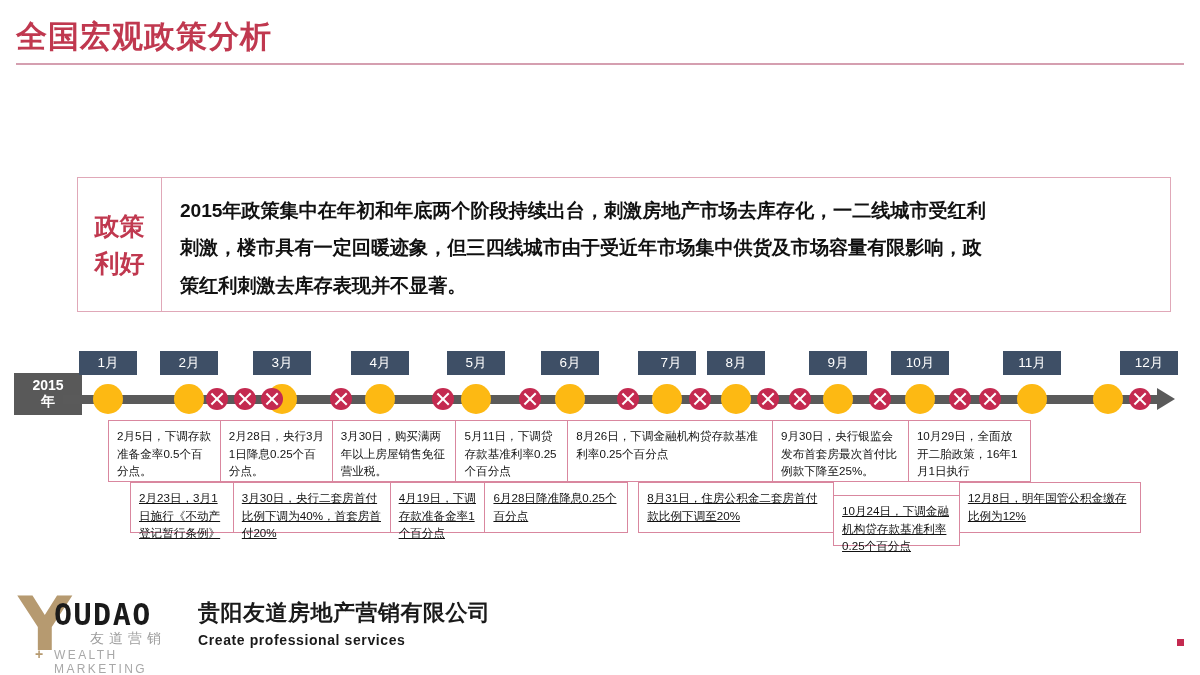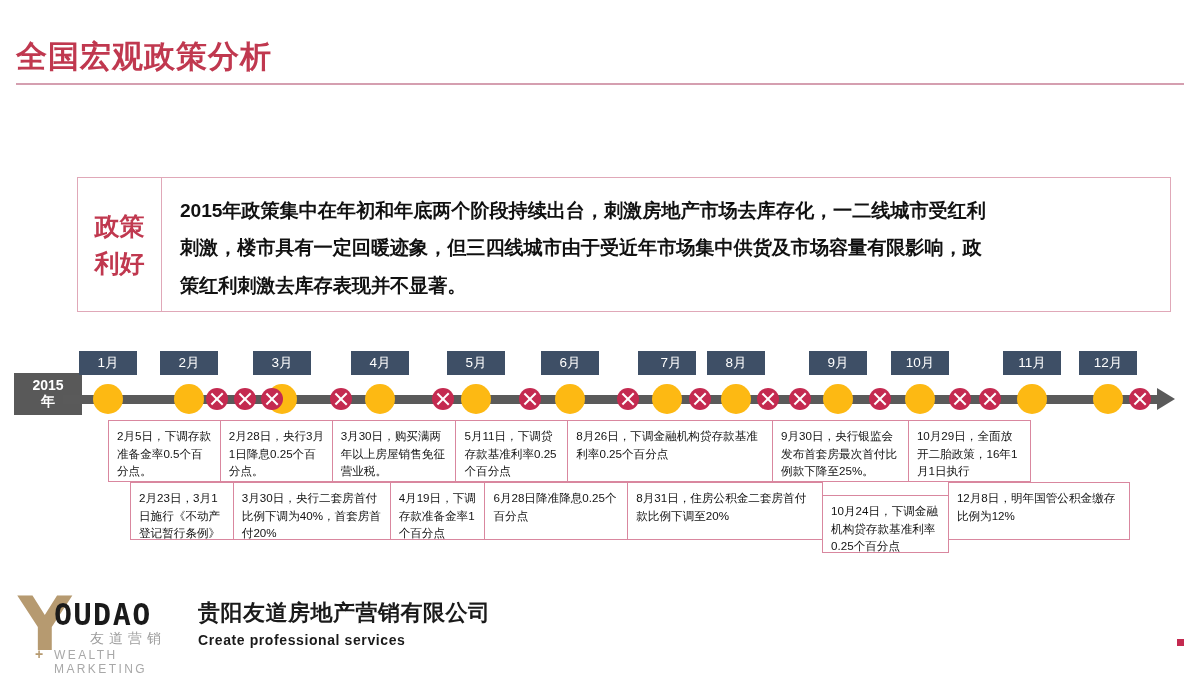--- a/index.html
+++ b/index.html
@@ -6,21 +6,21 @@
   html, body { margin:0; padding:0; }
   body {
     width:1200px; height:675px;
     background:#ffffff;
     font-family:"Liberation Sans","DejaVu Sans",sans-serif;
     overflow:hidden;
     position:relative;
   }
 
   
-  #title-block { position:absolute; left:0; top:40px; width:1200px; }
+  #title-block { position:absolute; left:0; top:20px; width:1200px; }
   #page-title {
     font-size:31px; font-weight:bold; color:#c0384f;
     letter-spacing:1px; padding-left:16px; line-height:1.1;
   }
   #title-rule {
     margin-top:9px; margin-left:16px; width:1168px; height:2px;
     background:#d59fb0;
   }
 
   
@@ -83,21 +83,21 @@
   .note-row { position:absolute; display:flex; align-items:stretch; }
   #note-row-1 { left:108px; top:420px; }
   #note-row-2 { left:130px; top:482px; }
   .note-box {
     border:1.2px solid #d9879f; background:#ffffff;
     margin-right:-1.2px;
     padding:6px 7px 21px 8px;
     font-size:11.6px; line-height:1.52; color:#121212;
   }
   #note-row-1 .note-box { height:62px; }
-  #note-row-2 .note-box { height:58px; }
+  #note-row-2 .note-box { height:51px;text-decoration:underline; }
 
   
   #footer { position:absolute; left:0; top:592px; width:1200px; height:83px; }
   #logo { position:absolute; left:18px; top:2px; width:172px; height:72px; }
   #logo-y {
     position:absolute; left:0; top:0; width:44px; height:62px;
     color:#b69a70; font-size:74px; font-weight:bold; line-height:0.82;
     font-family:"DejaVu Sans",sans-serif;
   }
   #logo-word {
@@ -165,21 +165,21 @@
       <div class="month-tag" style="left: 160px;">2月</div>
       <div class="month-tag" style="left: 253px;">3月</div>
       <div class="month-tag" style="left: 351px;">4月</div>
       <div class="month-tag" style="left: 447px;">5月</div>
       <div class="month-tag" style="left: 541px;">6月</div>
       <div class="month-tag" style="left: 638px; padding-left: 8px;">7月</div>
       <div class="month-tag" style="left: 707px;">8月</div>
       <div class="month-tag" style="left: 809px;">9月</div>
       <div class="month-tag" style="left: 891px;">10月</div>
       <div class="month-tag" style="left: 1003px;">11月</div>
-      <div class="month-tag" style="left: 1079px;">12月</div>
+      <div class="month-tag" style="left: 1120px;">12月</div>
     </div>
   <div id="dots">
       <div class="dot" style="left: 108px;"></div>
       <div class="dot" style="left: 189px;"></div>
       <div class="dot" style="left: 282px;"></div>
       <div class="dot" style="left: 380px;"></div>
       <div class="dot" style="left: 476px;"></div>
       <div class="dot" style="left: 570px;"></div>
       <div class="dot" style="left: 667px;"></div>
       <div class="dot" style="left: 736px;"></div>
@@ -213,21 +213,21 @@
     <div class="note-box" style="width: 113px;">5月11日，下调贷存款基准利率0.25个百分点</div>
     <div class="note-box" style="width: 206px;">8月26日，下调金融机构贷存款基准利率0.25个百分点</div>
     <div class="note-box" style="width: 137px;">9月30日，央行银监会发布首套房最次首付比例款下降至25%。</div>
     <div class="note-box" style="width: 123px;">10月29日，全面放开二胎政策，16年1月1日执行</div>
   </div>
 <div id="note-row-2" class="note-row">
     <div class="note-box" style="width: 104px;">2月23日，3月1日施行《不动产登记暂行条例》</div>
     <div class="note-box" style="width: 158px;">3月30日，央行二套房首付比例下调为40%，首套房首付20%</div>
     <div class="note-box" style="width: 96px;">4月19日，下调存款准备金率1个百分点</div>
     <div class="note-box" style="width: 144px;">6月28日降准降息0.25个百分点</div>
-    <div class="note-box" style="width: 196px;">8月31日，住房公积金二套房首付款比例下调至20%</div>
+    <div class="note-box" style="width: 196px; margin-left: 11px;">8月31日，住房公积金二套房首付款比例下调至20%</div>
     <div class="note-box" style="width: 127px; margin-top: 13px;">10月24日，下调金融机构贷存款基准利率0.25个百分点</div>
     <div class="note-box" style="width: 182px;">12月8日，明年国管公积金缴存比例为12%</div>
   </div>
 
 <div id="footer">
   <div id="logo">
     <div id="logo-y">Y</div>
     <div id="logo-word">OUDAO</div>
     <div id="logo-cn">友道营销</div>
     <div id="logo-en">WEALTH MARKETING</div>

